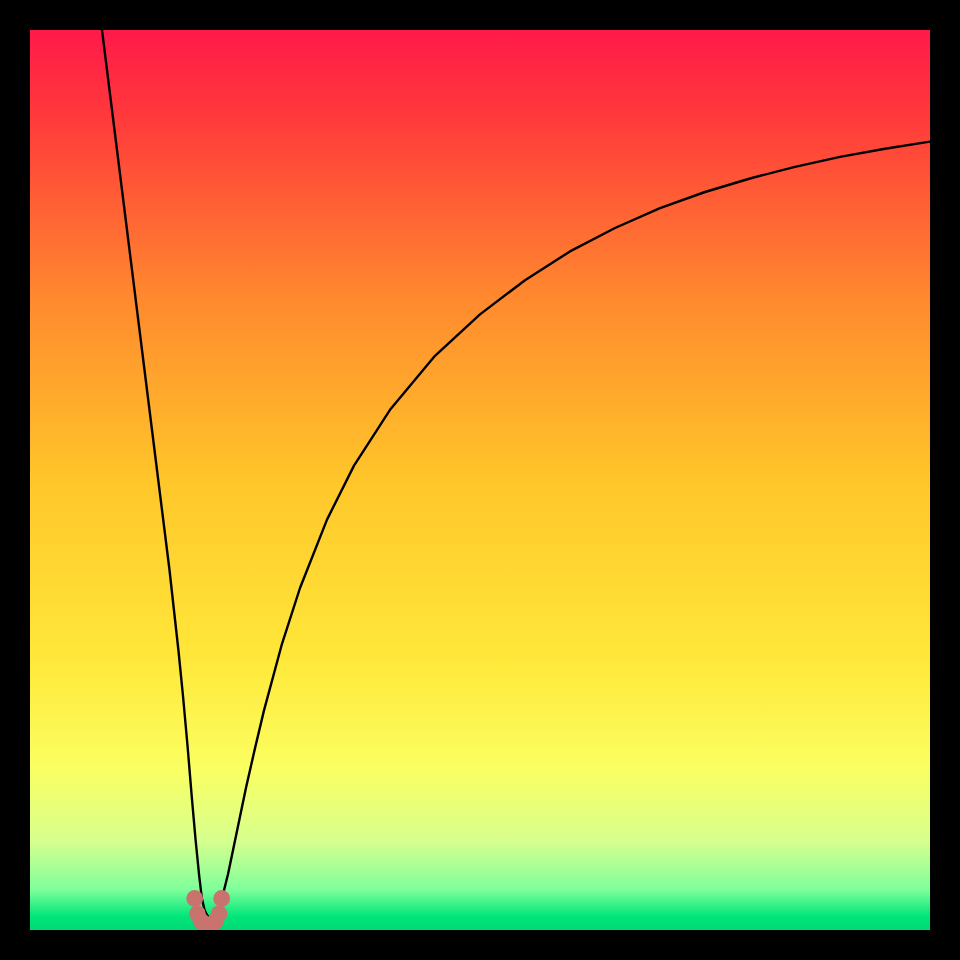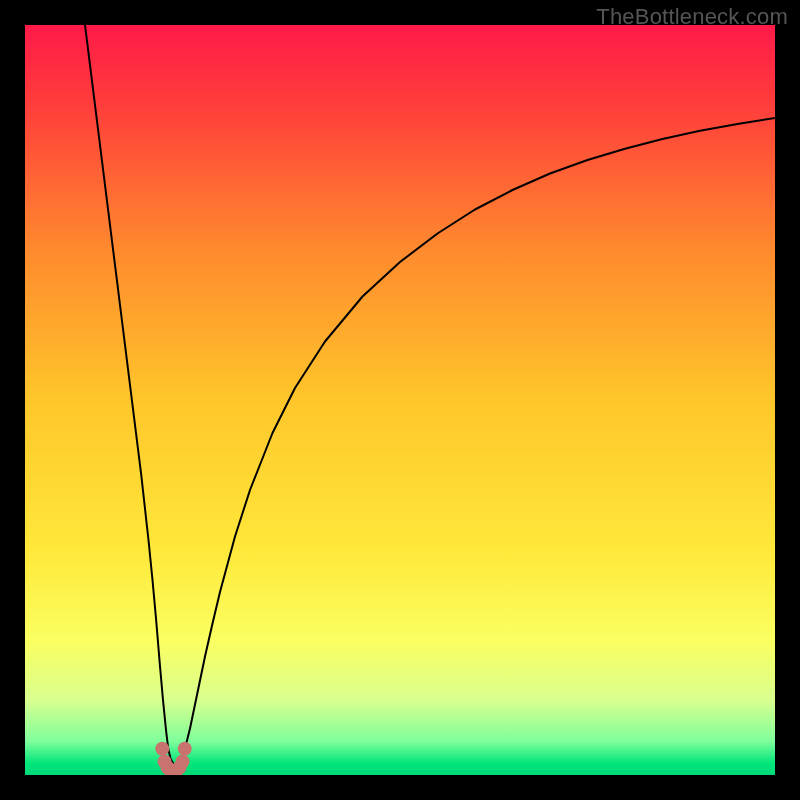--- a/index.html
+++ b/index.html
@@ -62,14 +62,13 @@
         <circle cx="139.50" cy="736.50" r="7" fill="#c9736f"></circle>
         <circle cx="142.50" cy="742.50" r="7" fill="#c9736f"></circle>
         <circle cx="145.50" cy="745.50" r="7" fill="#c9736f"></circle>
         <circle cx="148.50" cy="747.00" r="7" fill="#c9736f"></circle>
         <circle cx="151.50" cy="745.50" r="7" fill="#c9736f"></circle>
         <circle cx="154.50" cy="742.50" r="7" fill="#c9736f"></circle>
         <circle cx="157.50" cy="736.50" r="7" fill="#c9736f"></circle>
         <circle cx="159.75" cy="723.75" r="7" fill="#c9736f"></circle>
       </g>
   </svg>
-  <div class="watermark">TheBottleneck.com</div>
 </div>
 
 </body></html>

